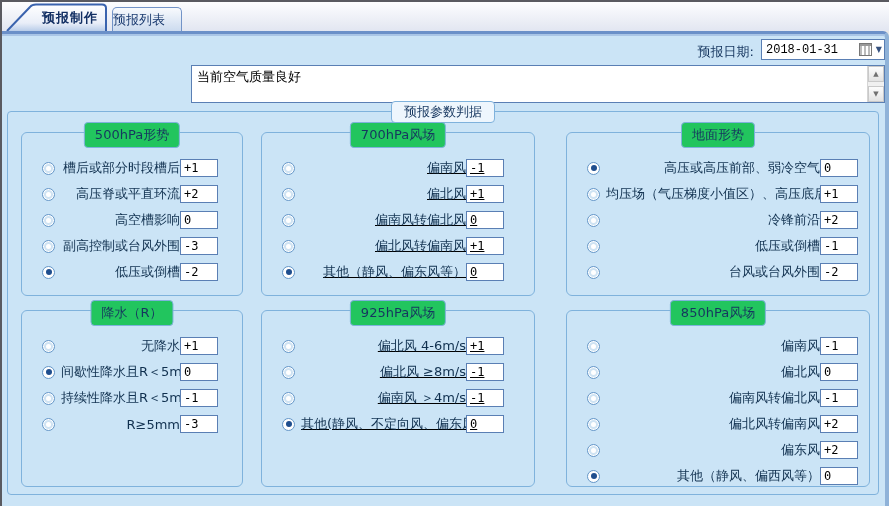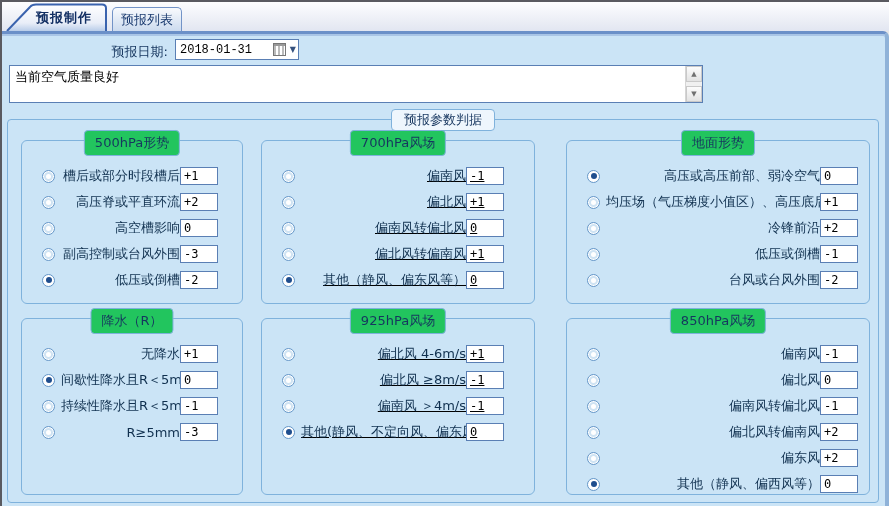--- a/index.html
+++ b/index.html
@@ -5,45 +5,45 @@
   * { margin:0; padding:0; box-sizing:border-box; }
   html,body { width:889px; height:506px; overflow:hidden; }
   body { font-family:"DejaVu Sans", sans-serif; font-size:13px; background:#e8e8e8; }
 
   .page { width:889px; height:506px; border-top:2px solid #5a5a60; border-left:2px solid #5a5a60; position:relative; }
 
   
   .tabstrip { height:29px; background:linear-gradient(#fdfdfe,#e2e6f1); position:relative; }
   .tab-active { position:absolute; left:4px; top:1px; width:102px; height:28px; cursor:pointer; }
   .tab-active svg { position:absolute; left:0; top:0; }
-  .tab-active .tab-label { position:absolute; left:30px; top:6px; font-weight:bold; color:#122f63; font-size:13px; letter-spacing:1px; }
-  .tab-inactive { position:absolute; left:110px; top:5px; width:70px; height:24px; border:1px solid #7293c7; border-bottom:none; border-radius:5px 5px 0 0; background:linear-gradient(#f8fafd,#ccdbef); color:#1b3b70; text-align:center; line-height:23px; font-size:13px; cursor:pointer; }
+  .tab-active .tab-label { position:absolute; left:36px; top:6px; font-weight:bold; color:#122f63; font-size:13px; letter-spacing:1px; }
+  .tab-inactive { position:absolute; left:110px; top:5px; width:70px; height:24px; border:1px solid #7293c7; border-bottom:none; border-radius:5px 5px 0 0; background:linear-gradient(#f8fafd,#ccdbef); color:#1b3b70; text-align:left; line-height:23px; font-size:13px; cursor:pointer; }
 
   
   .content { height:475px; background:#cbe4f6; border-top:3px solid #6b90c8; border-right:4px solid #8fb2d8; border-radius:0 6px 0 0; box-shadow:inset 0 2px 0 #a9c5e6; padding-top:5px; position:relative; }
 
-  .form-row { display:flex; align-items:flex-start; margin-bottom:4px; }
+  .form-row { display:flex; align-items:flex-start; margin-bottom:4px;justify-content:flex-end; }
   .lbl-col { width:166px; text-align:right; color:#15355e; padding-top:4px; }
 
   .datefield { margin-left:7px; width:124px; height:21px; background:#fff; border:1px solid #5a7fb4; display:flex; align-items:center; padding:0 2px 0 4px; cursor:pointer; }
   .dateval { flex:1; font-size:12px; color:#000; font-family:Liberation Mono, monospace; }
   .cal-icon { width:13px; height:13px; border:1px solid #777; background:
       linear-gradient(#999 2px, transparent 2px),
       repeating-linear-gradient(to right, #bbb 0 2px, #fff 2px 4px),
       repeating-linear-gradient(#bbb 0 2px, #fff 2px 4px);
       margin-right:4px; }
   .dd-arrow { font-size:8px; color:#35517e; }
 
   .ta-wrap { margin-left:7px; width:694px; height:38px; background:#fff; border:1px solid #5a7fb4; position:relative; }
   .ta-text { padding:2px 20px 2px 5px; color:#000; font-size:13px; }
   .scrollbar { position:absolute; right:0; top:0; bottom:0; width:17px; background:#f0f0f0; border-left:1px solid #d5d5d5; display:flex; flex-direction:column; justify-content:space-between; }
   .sb-btn { height:16px; background:linear-gradient(#fcfcfc,#e3e3e3); border:1px solid #c9c9c9; color:#707070; font-size:7px; text-align:center; line-height:15px; cursor:pointer; }
 
   
-  .fieldset { margin:16px 6px 0 5px; height:384px; border:1px solid #7fb2dc; border-radius:4px; position:relative; }
+  .fieldset { margin:8px 6px 0 5px; height:384px; border:1px solid #7fb2dc; border-radius:4px; position:relative; }
   .fieldset-legend { position:absolute; top:-11px; left:50%; transform:translateX(-50%); background:#eef6fd; border:1px solid #7fb2dc; border-radius:4px; padding:1px 12px; color:#16365f; font-size:13px; white-space:nowrap; }
 
   .groups { display:grid; grid-template-columns:240px 305px 304px; grid-template-rows:164px 177px; row-gap:14px; padding:20px 0 0 13px; }
   .grp { border:1px solid #7fb2dc; border-radius:6px; position:relative; padding-top:22px; }
   .grp.c0 { width:222px; } .grp.c1 { width:274px;text-decoration:underline; } .grp.c2 { width:304px; }
   .grp-legend { position:absolute; top:-11px; left:50%; transform:translateX(-50%); background:#22c55e; border:1px solid #7fb2dc; border-radius:4px; padding:3px 10px; color:#16365f; font-size:13px; white-space:nowrap; }
 
   .opt { display:flex; align-items:center; height:26px; padding-left:20px; }
   .radio { width:13px; height:13px; min-width:13px; border-radius:50%; border:1px solid #6396c8; background:#fff; box-shadow:inset 0 0 0 1px #fff, inset 0 0 0 3px #cfe3f3; margin-right:6px; cursor:pointer; position:relative; }
   .radio.sel { box-shadow:inset 0 0 0 1px #fff; }

